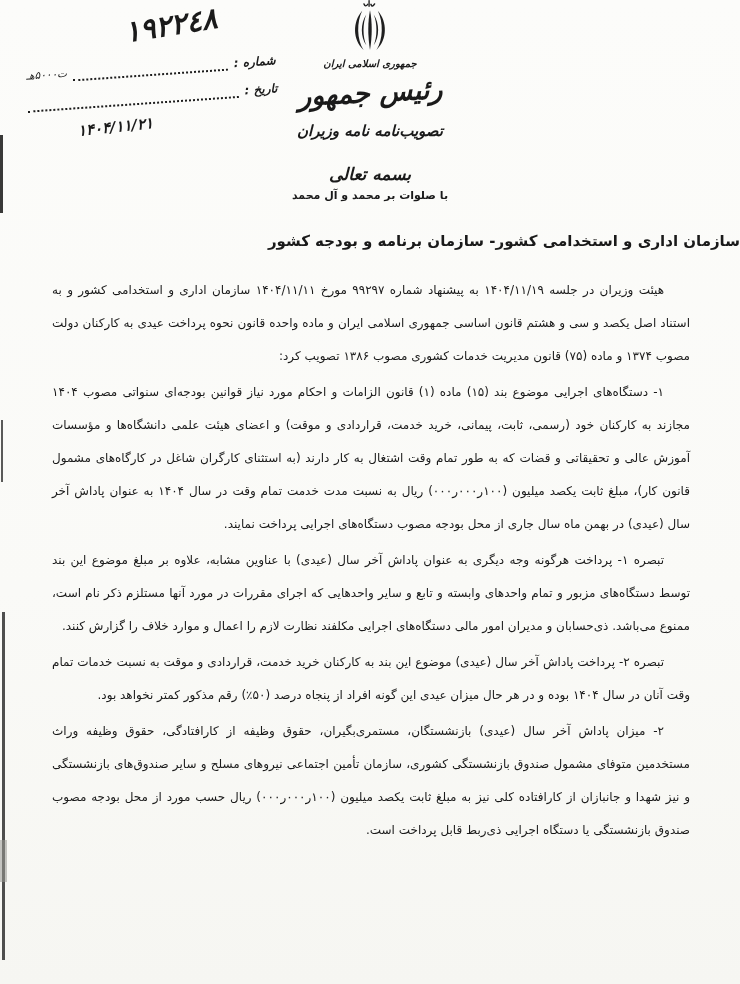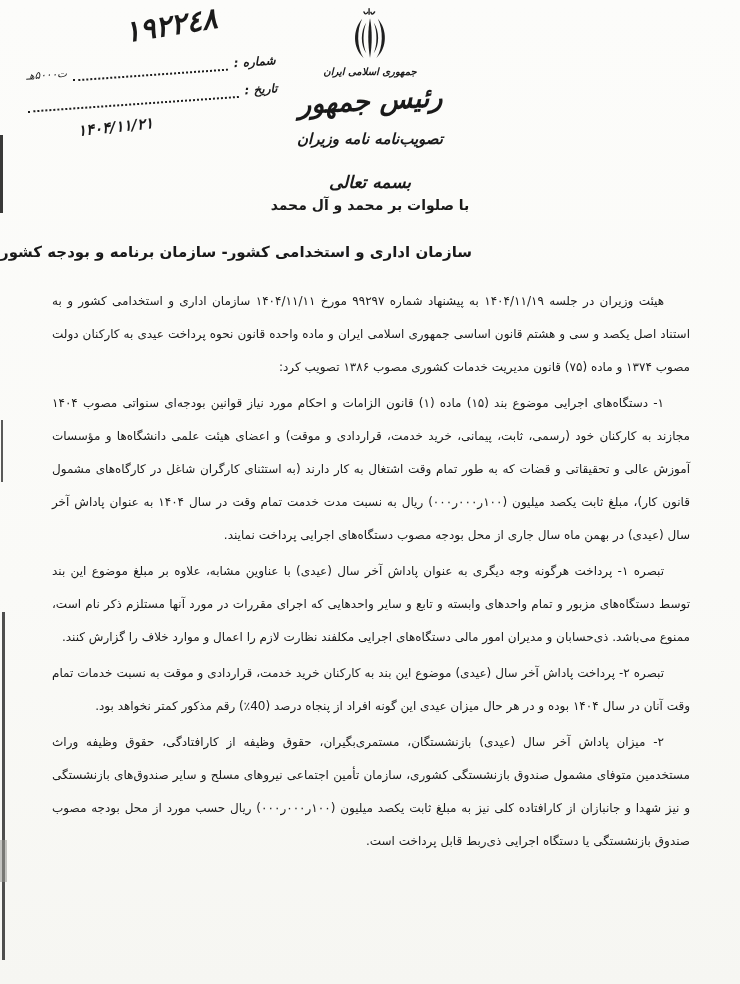--- a/index.html
+++ b/index.html
@@ -36,31 +36,31 @@
   .stamp-label{font-size:12px;font-weight:bold;white-space:nowrap;}
   .dots{flex:1;border-bottom:2px dotted #1d1d1d;height:10px;}
   .stamp-suffix{font-size:10.5px;white-space:nowrap;transform:translateY(-3px);}
   .stamp-date{
     margin-top:10px;padding-left:48px;text-align:left;
     font-size:15px;font-weight:bold;letter-spacing:2px;
     transform:rotate(-2deg);white-space:nowrap;
   }
 
   
-  .center-head{text-align:center;padding-top:8px;}
+  .center-head{text-align:center;}
   .emblem{display:inline-block;}
   .country-caption{font-size:10px;font-weight:bold;font-style:italic;margin-top:2px;}
   .authority-title{
     font-size:27px;font-weight:bold;font-style:italic;
     margin-top:8px;transform:rotate(-3deg);display:inline-block;
   }
   .doc-type-title{font-size:15px;font-weight:bold;font-style:italic;margin-top:14px;}
   .bismillah{font-size:17px;font-weight:bold;margin-top:24px;text-align:center;font-style:italic;}
-  .salutation{font-size:14px;font-weight:bold;margin-top:5px;text-align:center;}
-  .addressee{font-size:15px;font-weight:bold;margin-top:30px;text-align:left;}
+  .salutation{font-size:11px;font-weight:bold;margin-top:5px;text-align:center;}
+  .addressee{font-size:15px;font-weight:bold;margin-top:30px;text-align:right;}
 
   
   .letter-body{padding:24px 50px 0 52px;}
   .para{
     font-size:12px;line-height:33px;
     text-align:justify;text-align-last:right;
     text-indent:26px;
     margin:0 0 3px 0;
   }
 </style>
@@ -112,17 +112,17 @@
 
   <div class="bismillah">بسمه تعالی</div>
   <div class="salutation">با صلوات بر محمد و آل محمد</div>
 
   <div class="addressee">سازمان اداری و استخدامی کشور- سازمان برنامه و بودجه کشور</div>
 
   <div class="letter-body">
     <p class="para">هیئت وزیران در جلسه ۱۴۰۴/۱۱/۱۹ به پیشنهاد شماره ۹۹۲۹۷ مورخ ۱۴۰۴/۱۱/۱۱ سازمان اداری و استخدامی کشور و به استناد اصل یکصد و سی و هشتم قانون اساسی جمهوری اسلامی ایران و ماده واحده قانون نحوه پرداخت عیدی به کارکنان دولت مصوب ۱۳۷۴ و ماده (۷۵) قانون مدیریت خدمات کشوری مصوب ۱۳۸۶ تصویب کرد:</p>
     <p class="para">۱- دستگاه‌های اجرایی موضوع بند (۱۵) ماده (۱) قانون الزامات و احکام مورد نیاز قوانین بودجه‌ای سنواتی مصوب ۱۴۰۴ مجازند به کارکنان خود (رسمی، ثابت، پیمانی، خرید خدمت، قراردادی و موقت) و اعضای هیئت علمی دانشگاه‌ها و مؤسسات آموزش عالی و تحقیقاتی و قضات که به طور تمام وقت اشتغال به کار دارند (به استثنای کارگران شاغل در کارگاه‌های مشمول قانون کار)، مبلغ ثابت یکصد میلیون (۱۰۰ر۰۰۰ر۰۰۰) ریال به نسبت مدت خدمت تمام وقت در سال ۱۴۰۴ به عنوان پاداش آخر سال (عیدی) در بهمن ماه سال جاری از محل بودجه مصوب دستگاه‌های اجرایی پرداخت نمایند.</p>
     <p class="para">تبصره ۱- پرداخت هرگونه وجه دیگری به عنوان پاداش آخر سال (عیدی) با عناوین مشابه، علاوه بر مبلغ موضوع این بند توسط دستگاه‌های مزبور و تمام واحدهای وابسته و تابع و سایر واحدهایی که اجرای مقررات در مورد آنها مستلزم ذکر نام است، ممنوع می‌باشد. ذی‌حسابان و مدیران امور مالی دستگاه‌های اجرایی مکلفند نظارت لازم را اعمال و موارد خلاف را گزارش کنند.</p>
-    <p class="para">تبصره ۲- پرداخت پاداش آخر سال (عیدی) موضوع این بند به کارکنان خرید خدمت، قراردادی و موقت به نسبت خدمات تمام وقت آنان در سال ۱۴۰۴ بوده و در هر حال میزان عیدی این گونه افراد از پنجاه درصد (40٪) رقم مذکور کمتر نخواهد بود.</p>
+    <p class="para">تبصره ۲- پرداخت پاداش آخر سال (عیدی) موضوع این بند به کارکنان خرید خدمت، قراردادی و موقت به نسبت خدمات تمام وقت آنان در سال ۱۴۰۴ بوده و در هر حال میزان عیدی این گونه افراد از پنجاه درصد (۵۰٪) رقم مذکور کمتر نخواهد بود.</p>
     <p class="para">۲- میزان پاداش آخر سال (عیدی) بازنشستگان، مستمری‌بگیران، حقوق وظیفه از کارافتادگی، حقوق وظیفه وراث مستخدمین متوفای مشمول صندوق بازنشستگی کشوری، سازمان تأمین اجتماعی نیروهای مسلح و سایر صندوق‌های بازنشستگی و نیز شهدا و جانبازان از کارافتاده کلی نیز به مبلغ ثابت یکصد میلیون (۱۰۰ر۰۰۰ر۰۰۰) ریال حسب مورد از محل بودجه مصوب صندوق بازنشستگی یا دستگاه اجرایی ذی‌ربط قابل پرداخت است.</p>
   </div>
 
 </div>
 
 </body></html>

